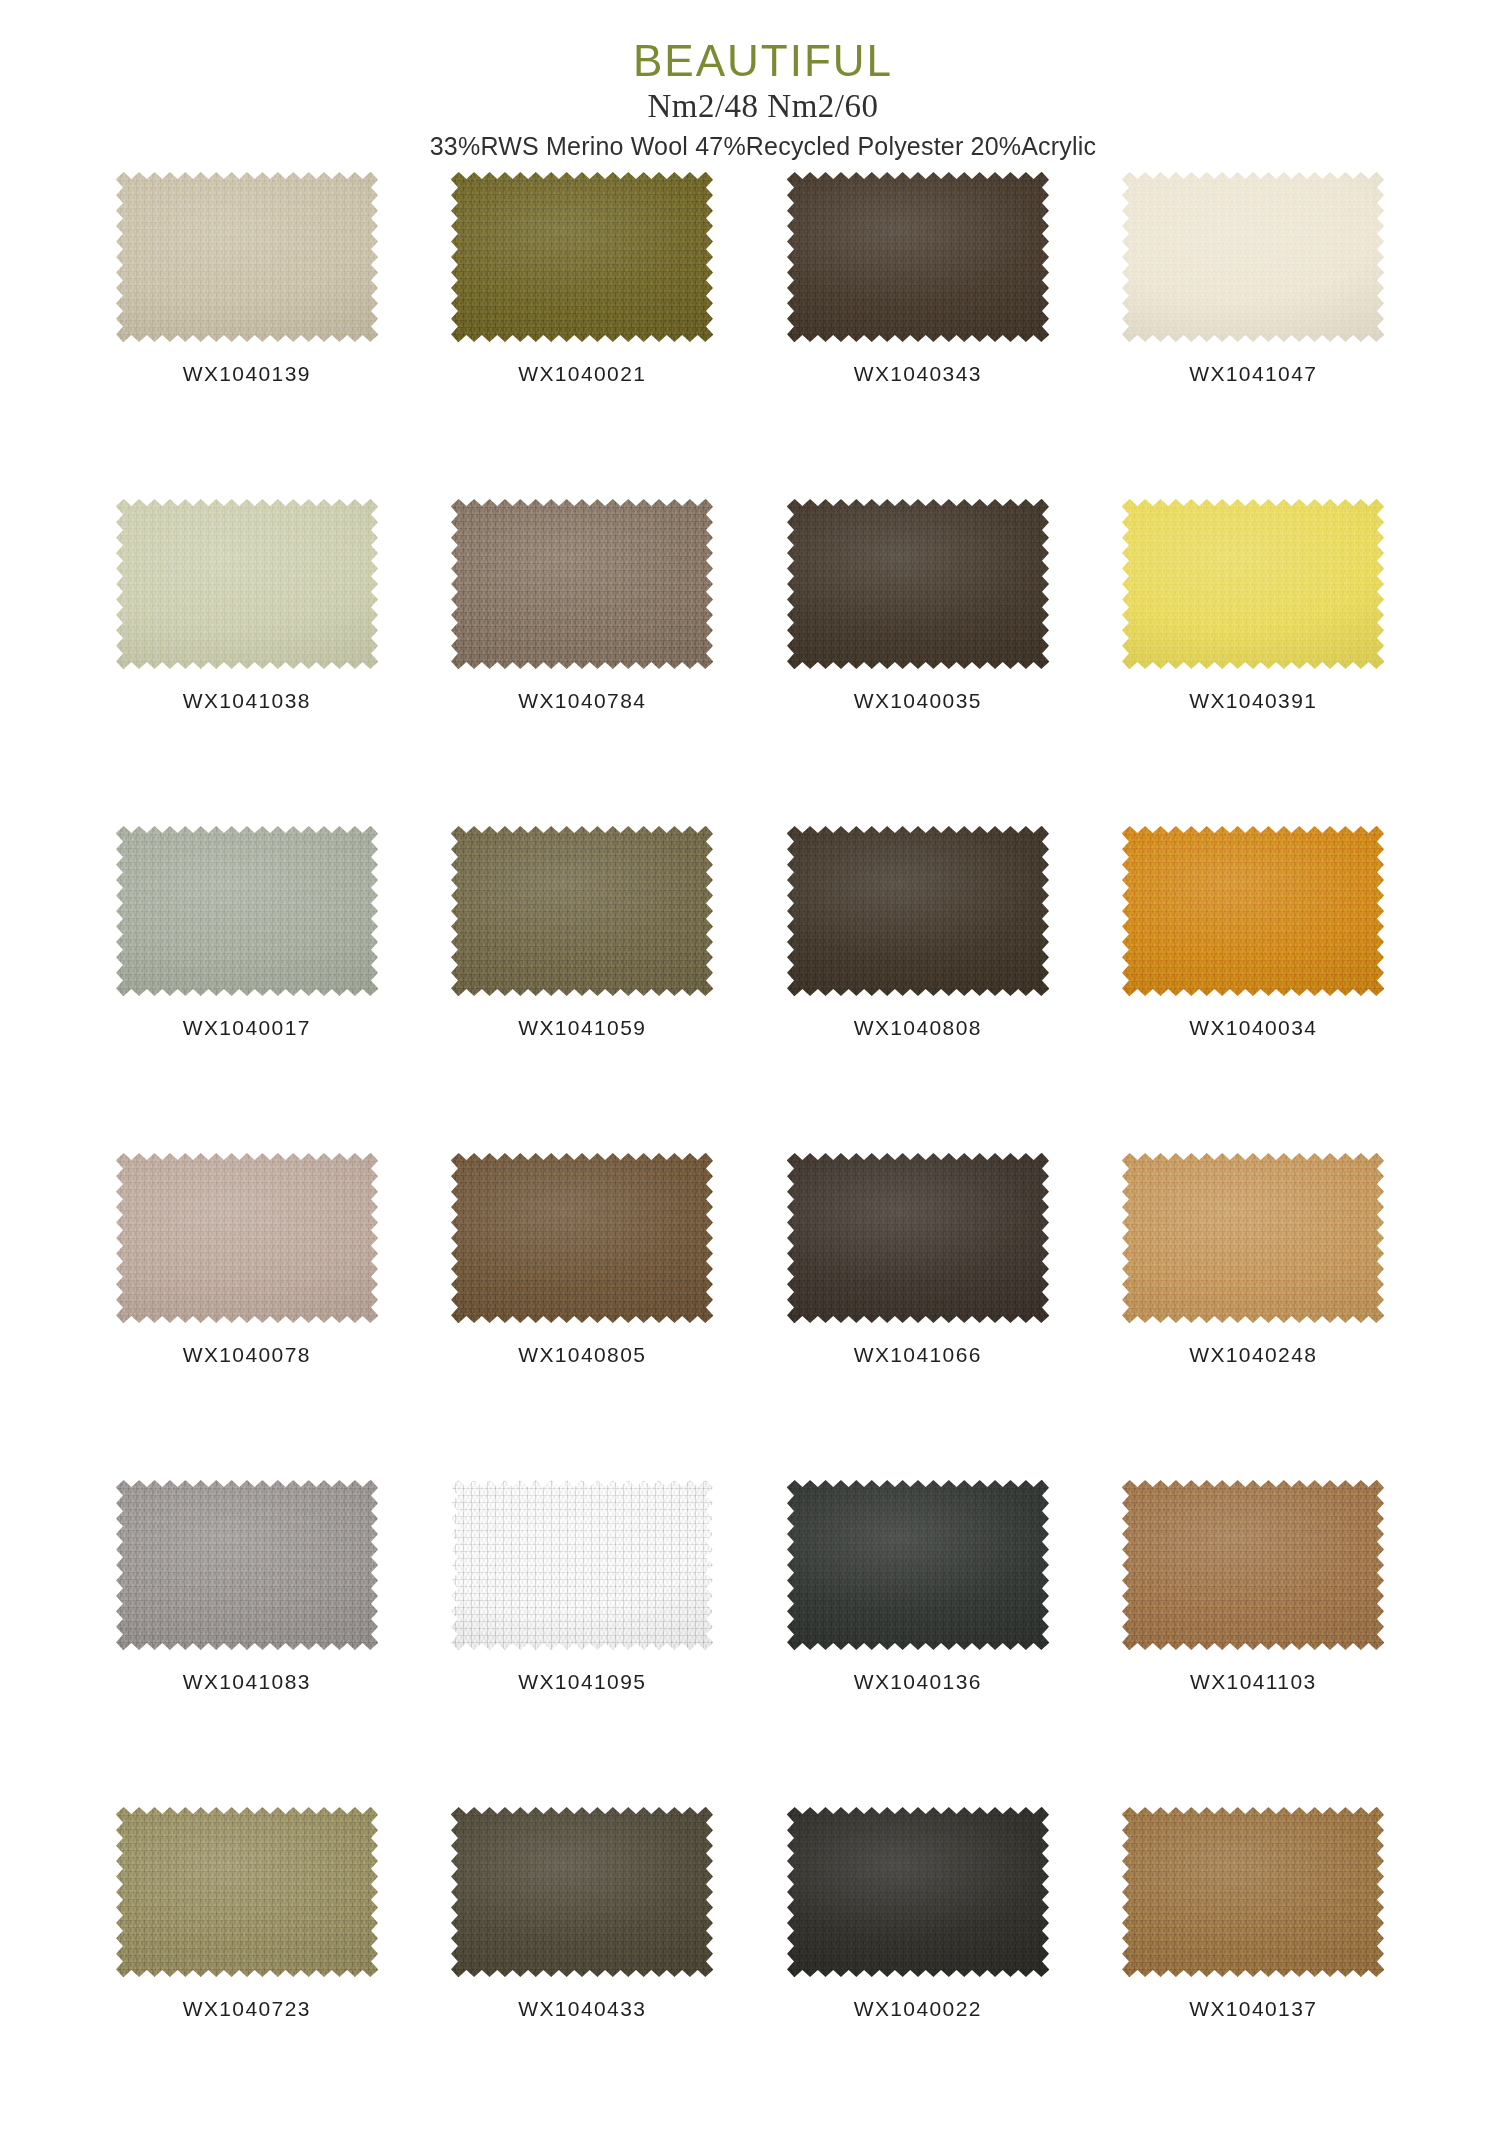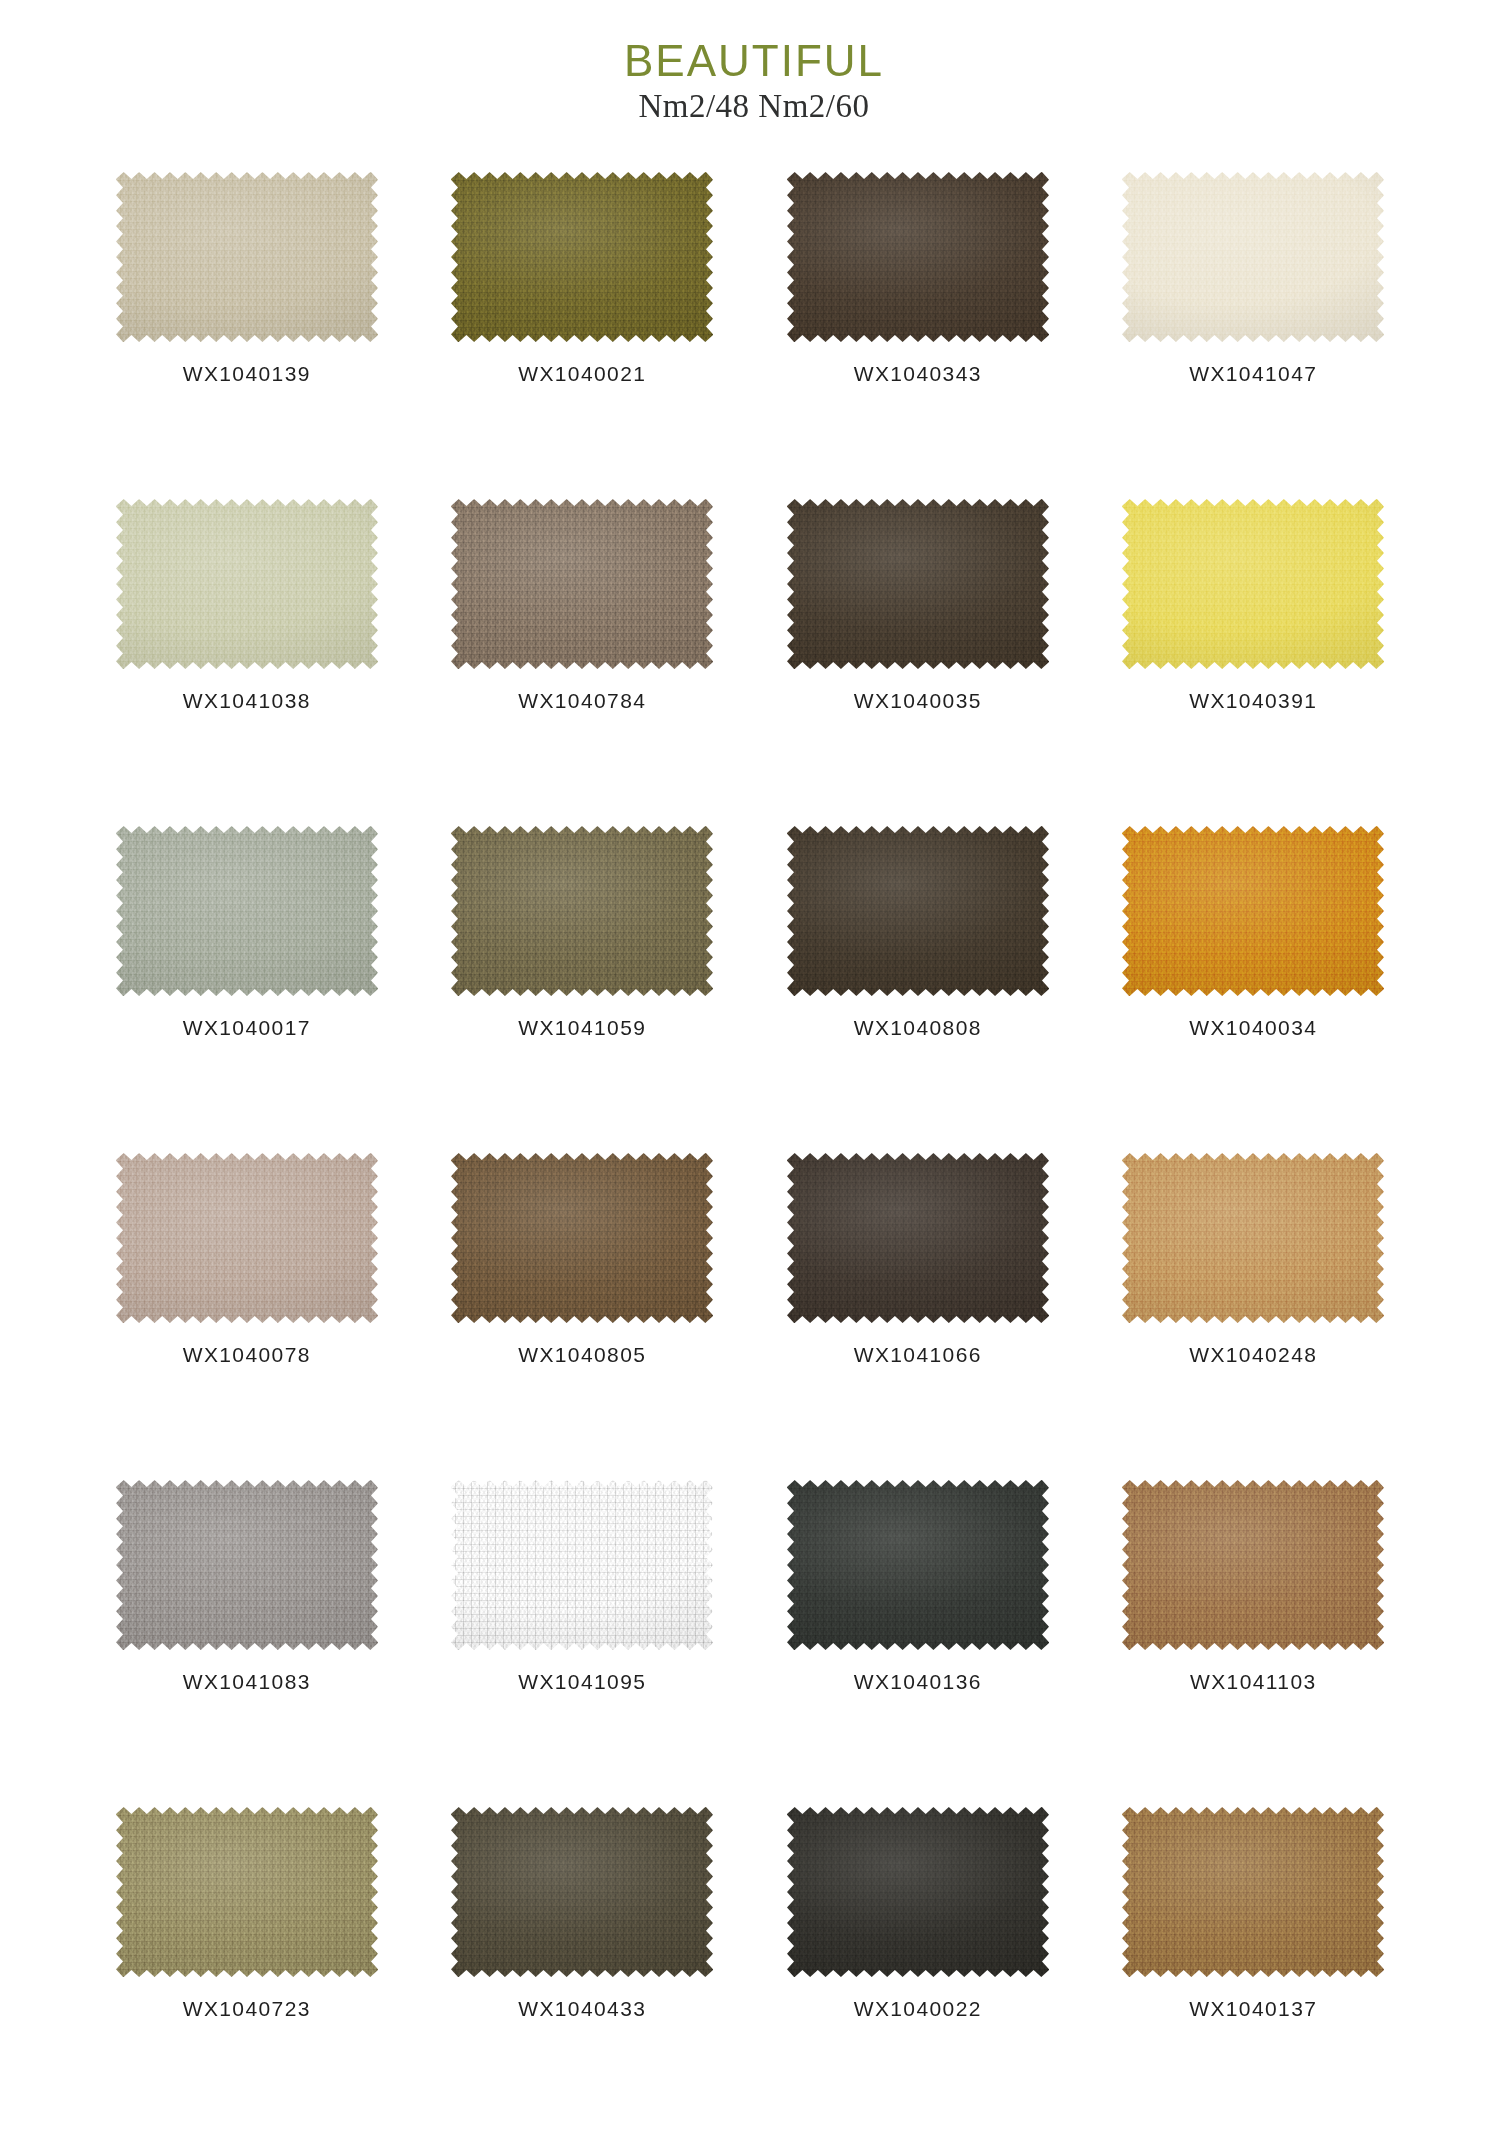--- a/index.html
+++ b/index.html
@@ -68,21 +68,21 @@
     margin-top: 10px;
     font-size: 17px;
     letter-spacing: 0.8px;
     font-weight: 700;
     color: #1d1d1d;
     font-family: "Liberation Sans", sans-serif;
   }
 
   .title-block {
     position: absolute;
-    left: 304px;
+    left: 313px;
     top: 38px;
     width: 900px;
     text-align: center;
   }
   .title-main {
     font-family: "Liberation Sans", sans-serif;
     font-size: 44px;
     letter-spacing: 2px;
     color: #7b8b33;
     line-height: 1.05;
@@ -185,20 +185,21 @@
 </style>
 </head>
 <body>
 
 <div class="header">
 
 
   <div class="title-block">
     <div class="title-main">BEAUTIFUL</div>
     <div class="title-sub">Nm2/48  Nm2/60</div>
+    <div class="title-comp">33%RWS Merino Wool 47%Recycled Polyester 20%Acrylic</div>
   </div>
 
 </div>
 
 <div class="grid" id="grid">
     <div class="cell">
       <div class="swatch-wrap">
         <svg width="262" height="170" viewBox="0 0 262 170" style="position: absolute; left: 0px; top: 0px;">
           <defs>
             <clipPath id="zig0">

